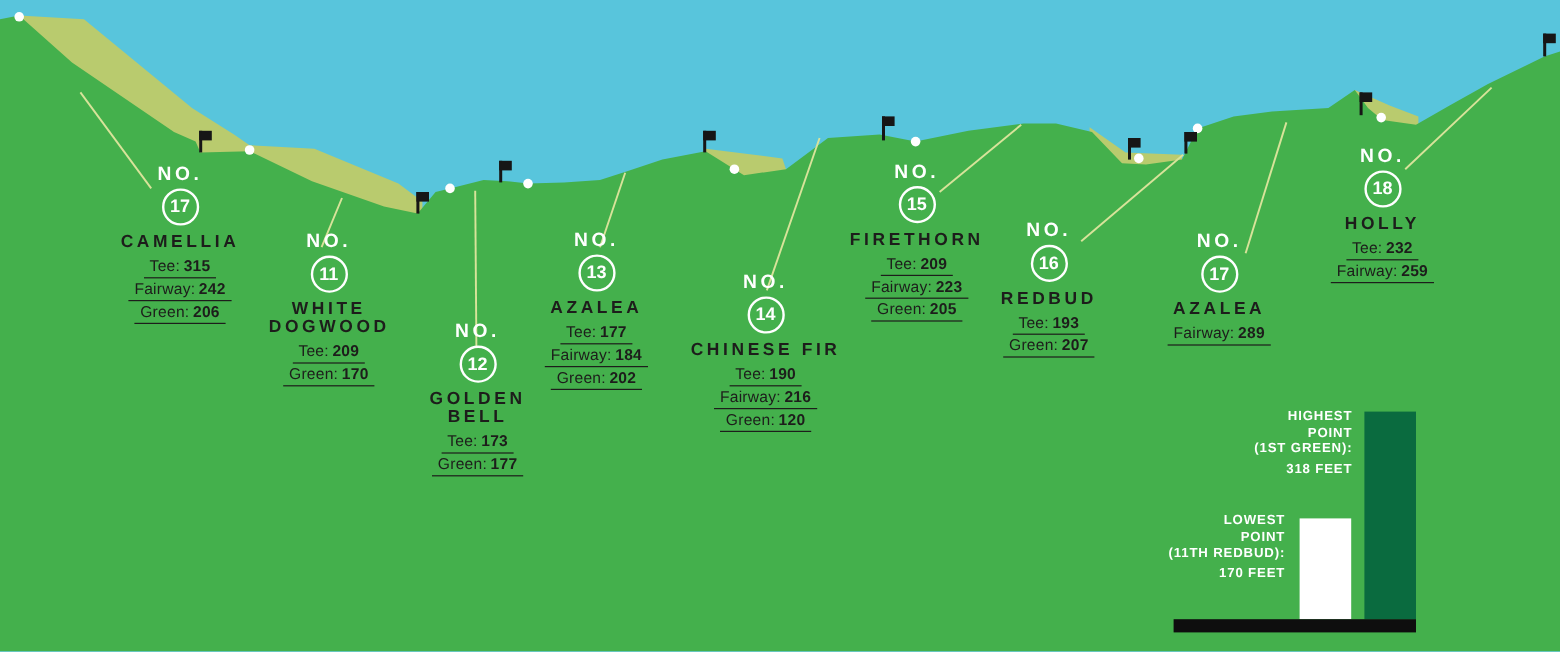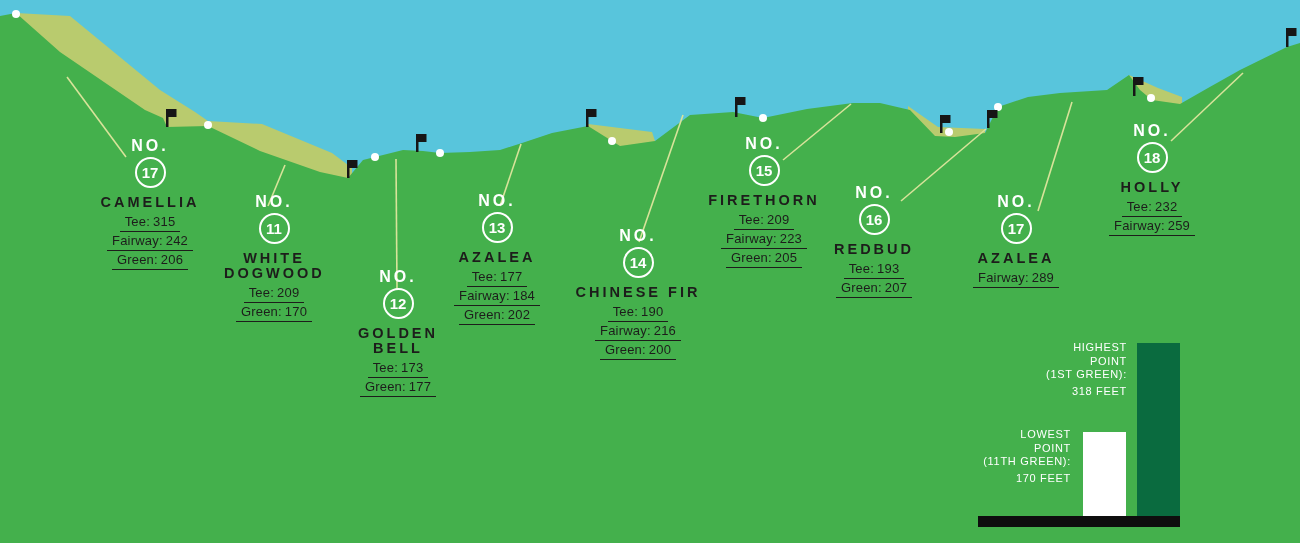--- a/index.html
+++ b/index.html
@@ -14,24 +14,24 @@
   .no{font-size:16px;font-weight:bold;letter-spacing:3px;color:#fff;margin-bottom:6px;line-height:11px;}
   .circle{
     width:31px;height:31px;border:2.5px solid #fff;border-radius:50%;
     margin:0 auto 7px auto;display:flex;align-items:center;justify-content:center;
     color:#fff;font-weight:bold;font-size:15px;box-sizing:border-box;
   }
   .name{font-size:14.5px;font-weight:bold;letter-spacing:3px;line-height:15px;margin-bottom:5px;}
   .name.wrap2{width:100px;margin-left:auto;margin-right:auto;}
   .stat{font-size:13px;line-height:14px;margin-bottom:2px;letter-spacing:0.2px;}
   .stat .in{display:inline-block;border-bottom:1.6px solid #1d1d1b;padding:0 5px 2px 5px;}
-  .sv{font-weight:normal;margin-left:3px;}
+  .sv{font-weight:bold;margin-left:3px;}
 
   
-  .leg{position:absolute;text-align:right;color:#fff;font-weight:normal;}
+  .leg{position:absolute;text-align:right;color:#fff;font-weight:bold;}
   .leg .lines{font-size:11px;line-height:13.5px;letter-spacing:0.7px;white-space:pre-line;}
   .leg .val{font-size:11px;line-height:18px;letter-spacing:0.7px;}
   .leg-high{right:173px;top:341px;}
   .leg-low{right:229px;top:428px;}
   .bar{position:absolute;}
   .bar-high{left:1137px;top:343px;width:43px;height:173px;background:#0A6B3F;}
   .bar-low{left:1083px;top:432px;width:43px;height:84px;background:#ffffff;}
   .baseline{left:978px;top:516px;width:202px;height:11px;background:#0e0e0e;}
 </style>
 </head>
@@ -163,21 +163,21 @@
   </div>
 
   <div class="hole" style="left:553px;top:230px;">
     <div class="no">NO.</div>
     <div class="circle">
         <span>14</span>
       </div>
     <div class="name">CHINESE FIR</div>
     <div class="stat"><span class="in"><span>Tee:</span><span class="sv">190</span></span></div>
     <div class="stat"><span class="in"><span>Fairway:</span><span class="sv">216</span></span></div>
-    <div class="stat"><span class="in"><span>Green:</span><span class="sv">200</span></span></div>
+    <div class="stat"><span class="in"><span>Green:</span><span class="sv">120</span></span></div>
   </div>
 
   <div class="hole" style="left:679px;top:138px;">
     <div class="no">NO.</div>
     <div class="circle">
         <span>15</span>
       </div>
     <div class="name">FIRETHORN</div>
     <div class="stat"><span class="in"><span>Tee:</span><span class="sv">209</span></span></div>
     <div class="stat"><span class="in"><span>Fairway:</span><span class="sv">223</span></span></div>
@@ -215,20 +215,20 @@
 
   <div class="leg leg-high">
     <div class="lines">HIGHEST
 POINT
 (1ST GREEN):</div>
     <div class="val">318 FEET</div>
   </div>
   <div class="leg leg-low">
     <div class="lines">LOWEST
 POINT
-(11TH GREEN):</div>
+(11TH REDBUD):</div>
     <div class="val">170 FEET</div>
   </div>
   <div class="bar bar-high"></div>
   <div class="bar bar-low"></div>
   <div class="bar baseline"></div>
 
 </div>
 
 </body></html>

